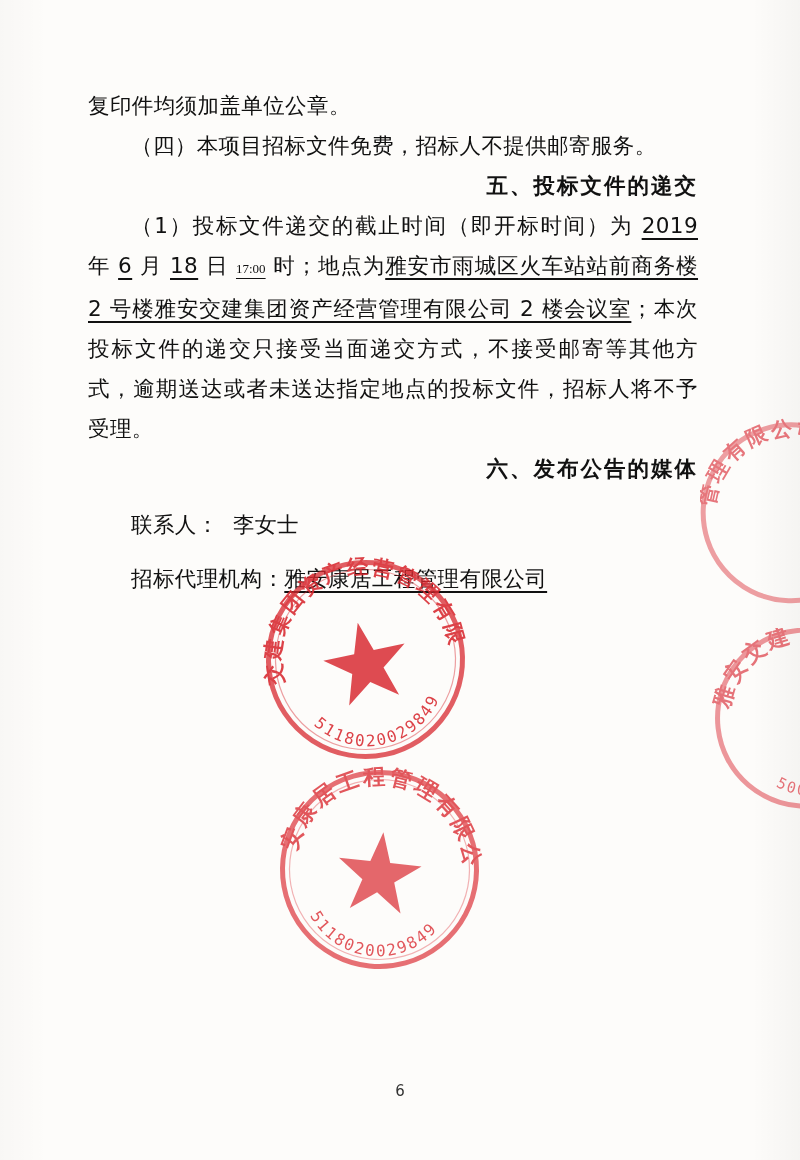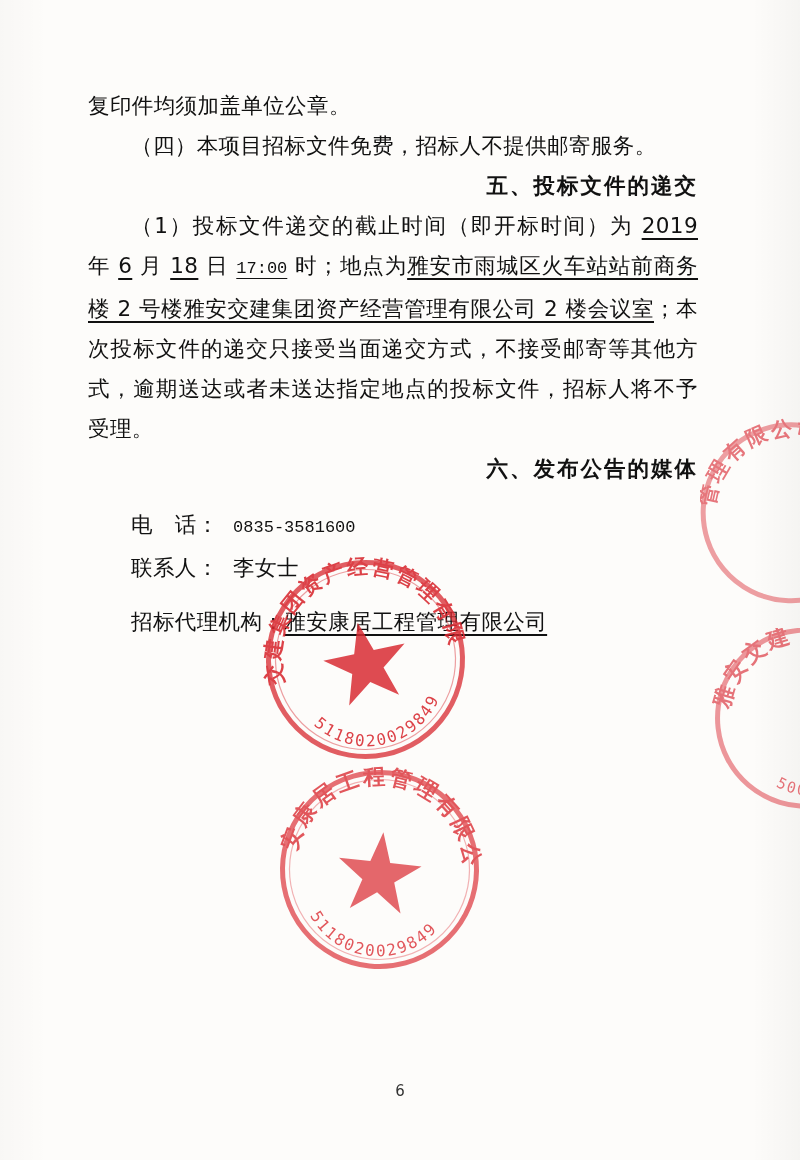--- a/index.html
+++ b/index.html
@@ -46,22 +46,22 @@
     font-weight: bold;
     text-indent: 43px;
     letter-spacing: 2px;
     text-align: right;
   }
   .u {
     text-decoration: underline;
     text-underline-offset: 5px;
   }
   .mono {
-    font-family: Liberation Mono, monospace;
-    font-size: 17px;
+    font-family: Liberation Serif, serif;
+    font-size: 13px;
     letter-spacing: 0px;
   }
   .gap-sm { height: 8px; }
   .gap-md { height: 14px; }
   
   #page-number {
     position: absolute;
     left: 0;
     right: 0;
     top: 1082px;
@@ -106,23 +106,20 @@
     <div class="heading">六、发布公告的媒体</div>
 
 
 
     <div class="gap-sm"></div>
 
 
 
     <div class="gap-sm"></div>
 
-    <div class="para indent">
-      <span>电　话：</span>&nbsp;&nbsp;<span class="mono">0835-3581600</span>
-    </div>
 
     <div class="para indent">
       <span>联系人：</span>&nbsp;&nbsp;<span>李女士</span>
     </div>
 
     <div class="gap-md"></div>
 
     <div class="para indent">
       <span>招标代理机构：</span><span class="u">雅安康居工程管理有限公司</span>
     </div>

